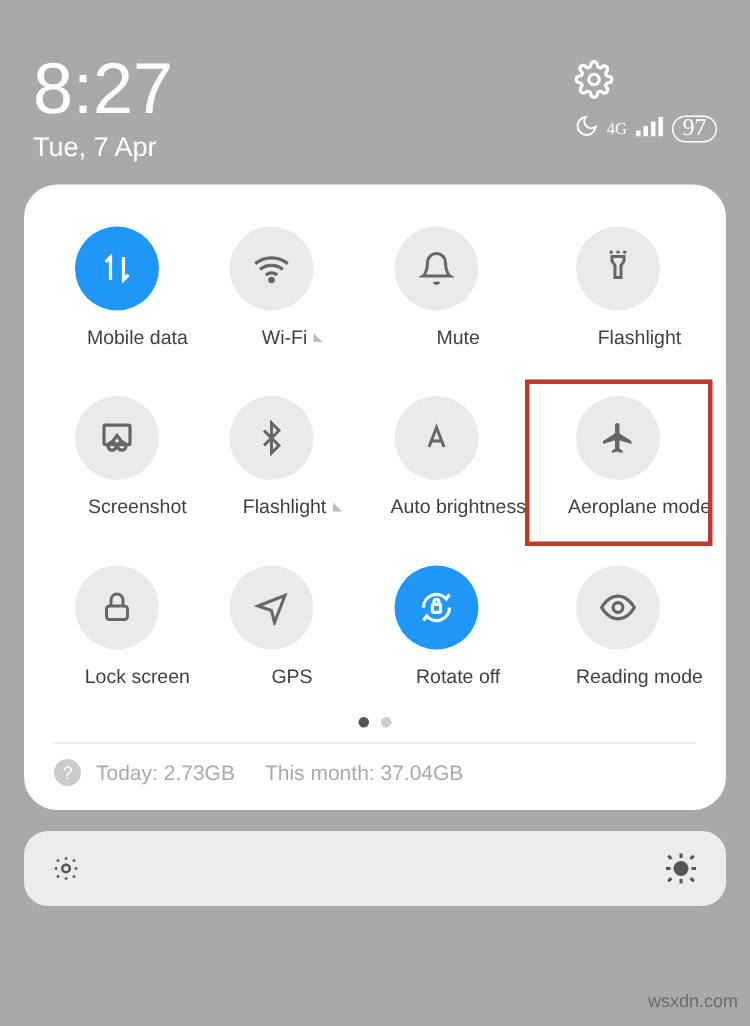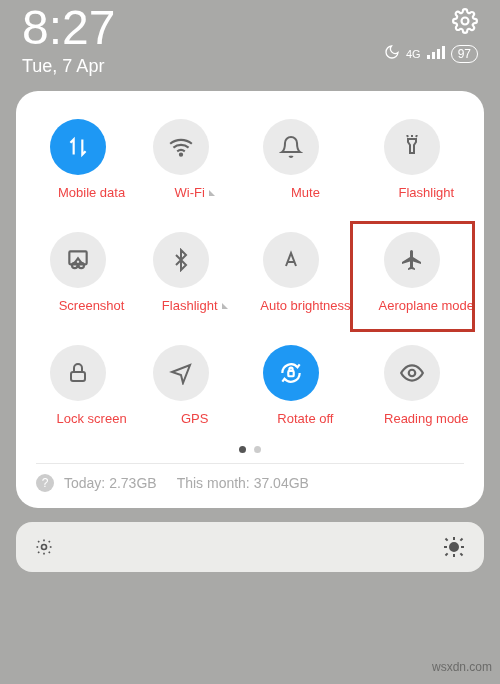--- a/index.html
+++ b/index.html
@@ -5,54 +5,54 @@
   * { box-sizing: border-box; margin: 0; padding: 0; }
   body {
     width: 500px;
     height: 684px;
     background: #a9a9a7;
     font-family: -apple-system, Helvetica, Arial, sans-serif;
     overflow: hidden;
     position: relative;
   }
   .status-bar {
-    padding: 4px 22px 8px 22px;
+    padding: 36px 22px 8px 22px;
     color: #fff;
     display: flex;
     justify-content: space-between;
     align-items: flex-start;
   }
   .time-block .time {
     font-size: 48px;
     font-weight: 300;
     line-height: 1;
   }
   .time-block .date {
     font-size: 18px;
     font-weight: 400;
     margin-top: 4px;
   }
   .status-right {
     display: flex;
     flex-direction: column;
-    align-items: flex-end;
     gap: 10px;
     padding-top: 4px;
+    font-family: Liberation Serif, serif;
   }
   .status-icons {
     display: flex;
     align-items: center;
     gap: 6px;
     font-size: 13px;
   }
   .battery-pill {
     border: 1.5px solid #fff;
     border-radius: 10px;
     padding: 0 6px;
-    font-size: 12px;
+    font-size: 16px;
     line-height: 16px;
     height: 18px;
     display: flex;
     align-items: center;
   }
   .gear-icon svg { display: block; }
 
   .panel {
     background: #fff;
     margin: 6px 16px 0 16px;
@@ -86,21 +86,21 @@
     justify-content: center;
     color: #666;
   }
   .circle.active {
     background: #1e98f4;
     color: #fff;
   }
   .circle svg { display: block; }
   .tile-label {
     font-size: 13px;
-    color: #ef4444;
+    color: #404040;
     margin-top: 10px;
     text-align: left;
     display: flex;
     align-items: center;
     gap: 4px;
     white-space: nowrap;
     margin-left: 28px;
   }
   .mini-tri {
     width: 0; height: 0;

